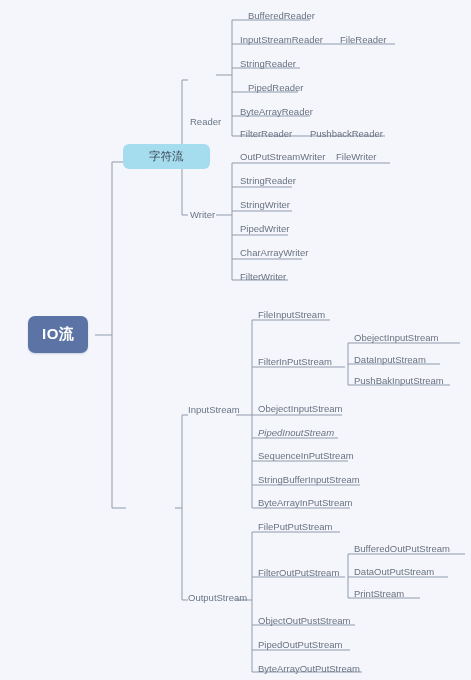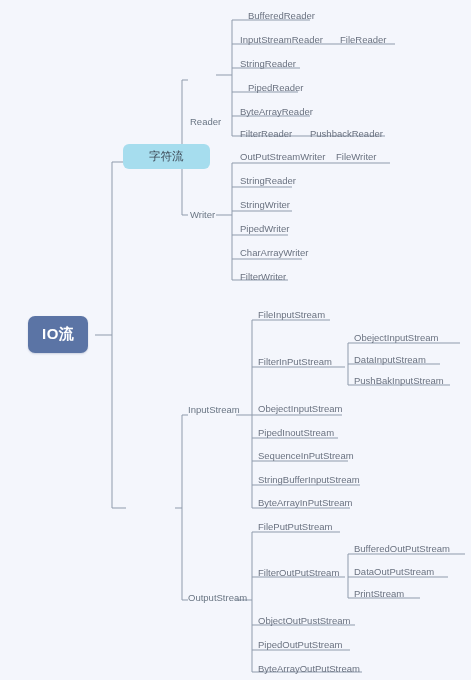--- a/index.html
+++ b/index.html
@@ -143,21 +143,21 @@
   <div class="node leaf" style="left:240px;top:223px;">PipedWriter</div>
   <div class="node leaf" style="left:240px;top:247px;">CharArrayWriter</div>
   <div class="node leaf" style="left:240px;top:271px;">FilterWriter</div>
 
   <div class="node leaf" style="left:258px;top:309px;">FileInputStream</div>
   <div class="node leaf" style="left:258px;top:356px;">FilterInPutStream</div>
   <div class="node leaf sub" style="left:354px;top:332px;">ObejectInputStream</div>
   <div class="node leaf sub" style="left:354px;top:354px;">DataInputStream</div>
   <div class="node leaf sub" style="left:354px;top:375px;">PushBakInputStream</div>
   <div class="node leaf" style="left:258px;top:403px;">ObejectInputStream</div>
-  <div class="node leaf" style="left:258px;top:427px;">PipedInoutStream</div>
+  <div class="node leaf" style="left:258px;top:427px;font-style:italic;">PipedInoutStream</div>
   <div class="node leaf" style="left:258px;top:450px;">SequenceInPutStream</div>
   <div class="node leaf" style="left:258px;top:474px;">StringBufferInputStream</div>
   <div class="node leaf" style="left:258px;top:497px;">ByteArrayInPutStream</div>
 
   <div class="node leaf" style="left:258px;top:521px;">FilePutPutStream</div>
   <div class="node leaf" style="left:258px;top:567px;">FilterOutPutStream</div>
   <div class="node leaf sub" style="left:354px;top:543px;">BufferedOutPutStream</div>
   <div class="node leaf sub" style="left:354px;top:566px;">DataOutPutStream</div>
   <div class="node leaf sub" style="left:354px;top:588px;">PrintStream</div>
   <div class="node leaf" style="left:258px;top:615px;">ObjectOutPustStream</div>

